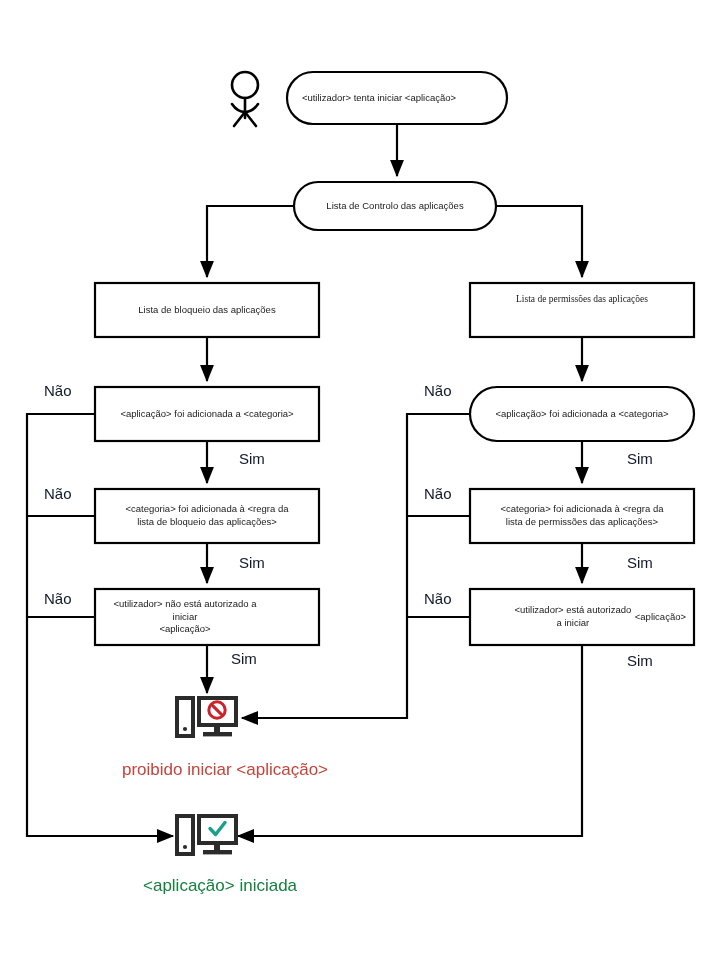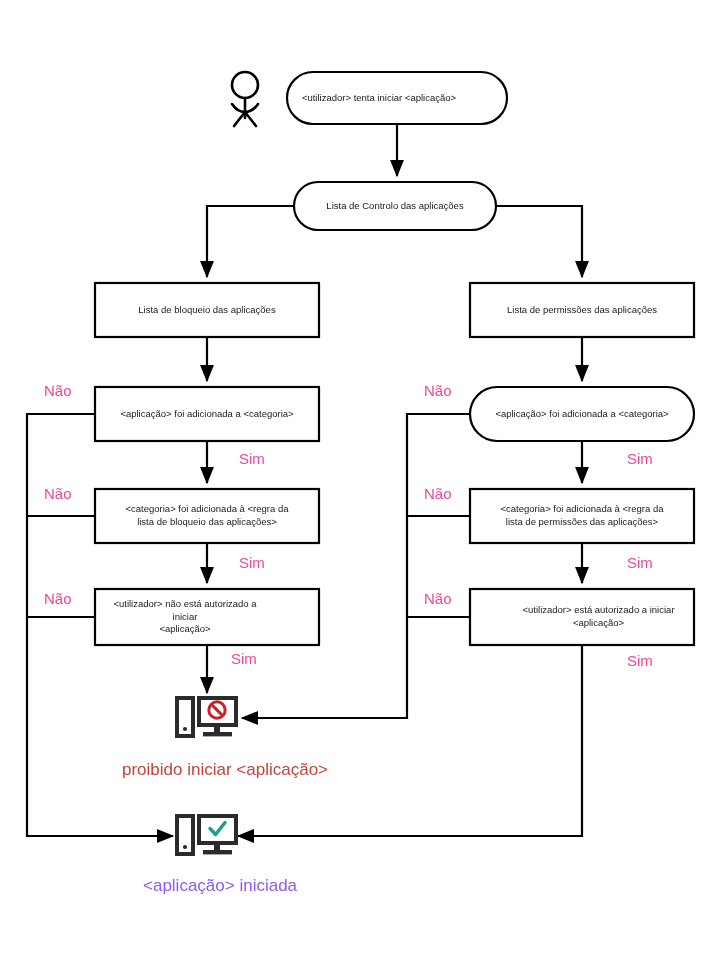--- a/index.html
+++ b/index.html
@@ -38,21 +38,21 @@
     color: #1a1a1a;
     line-height: 1.35;
     pointer-events: none;
     box-sizing: border-box;
     padding: 0 8px;
   }
   .branch-label {
     position: absolute;
     font-family: "Liberation Sans", sans-serif;
     font-size: 15px;
-    color: #ec4899;
+    color: #0f172a;
     white-space: nowrap;
   }
   .outcome-label {
     position: absolute;
     font-family: "Liberation Sans", sans-serif;
     font-size: 17px;
     white-space: nowrap;
   }
 </style>
 </head>
@@ -148,45 +148,45 @@
   <div class="node-text" style="left:95px; top:489px; width:224px; height:54px; flex-direction:column;">
     <span>&lt;categoria&gt; foi adicionada à &lt;regra da</span>
     <span>lista de bloqueio das aplicações&gt;</span>
   </div>
 
   <div class="node-text" style="left:95px; top:589px; width:180px; height:56px; flex-direction:column;">
     <span>&lt;utilizador&gt; não está autorizado a iniciar</span>
     <span>&lt;aplicação&gt;</span>
   </div>
 
-  <div class="node-text" style="left:470px; top:283px; width:224px; height:54px;">Lista de permissões das aplicações</div>
+  <div class="node-text" style="left:470px; top:272px; width:224px; height:54px;font-family:Liberation Serif, serif;">Lista de permissões das aplicações</div>
 
   <div class="node-text" style="left:470px; top:387px; width:224px; height:54px;">&lt;aplicação&gt; foi adicionada a &lt;categoria&gt;</div>
 
   <div class="node-text" style="left:470px; top:489px; width:224px; height:54px; flex-direction:column;">
     <span>&lt;categoria&gt; foi adicionada à &lt;regra da</span>
     <span>lista de permissões das aplicações&gt;</span>
   </div>
 
-  <div class="node-text" style="left:470px; top:589px; width:224px; height:56px; flex-direction:column;padding-left:41px;">
+  <div class="node-text" style="left:470px; top:589px; width:224px; height:56px; flex-direction:row;padding-left:41px;">
     <span>&lt;utilizador&gt; está autorizado a iniciar</span>
     <span>&lt;aplicação&gt;</span>
   </div>
 
   <div class="branch-label" style="left:44px; top:382px;">Não</div>
   <div class="branch-label" style="left:239px; top:450px;">Sim</div>
   <div class="branch-label" style="left:44px; top:485px;">Não</div>
   <div class="branch-label" style="left:239px; top:554px;">Sim</div>
   <div class="branch-label" style="left:44px; top:590px;">Não</div>
   <div class="branch-label" style="left:231px; top:650px;">Sim</div>
 
   <div class="branch-label" style="left:424px; top:382px;">Não</div>
   <div class="branch-label" style="left:627px; top:450px;">Sim</div>
   <div class="branch-label" style="left:424px; top:485px;">Não</div>
   <div class="branch-label" style="left:627px; top:554px;">Sim</div>
   <div class="branch-label" style="left:424px; top:590px;">Não</div>
   <div class="branch-label" style="left:627px; top:652px;">Sim</div>
 
   <div class="outcome-label" style="left:122px; top:760px; color:#c4443c;">proibido iniciar &lt;aplicação&gt;</div>
 
-  <div class="outcome-label" style="left:143px; top:876px; color:#8b5cf6;">&lt;aplicação&gt; iniciada</div>
+  <div class="outcome-label" style="left:143px; top:876px; color:#15803d;">&lt;aplicação&gt; iniciada</div>
 
 </div>
 
 </body></html>

